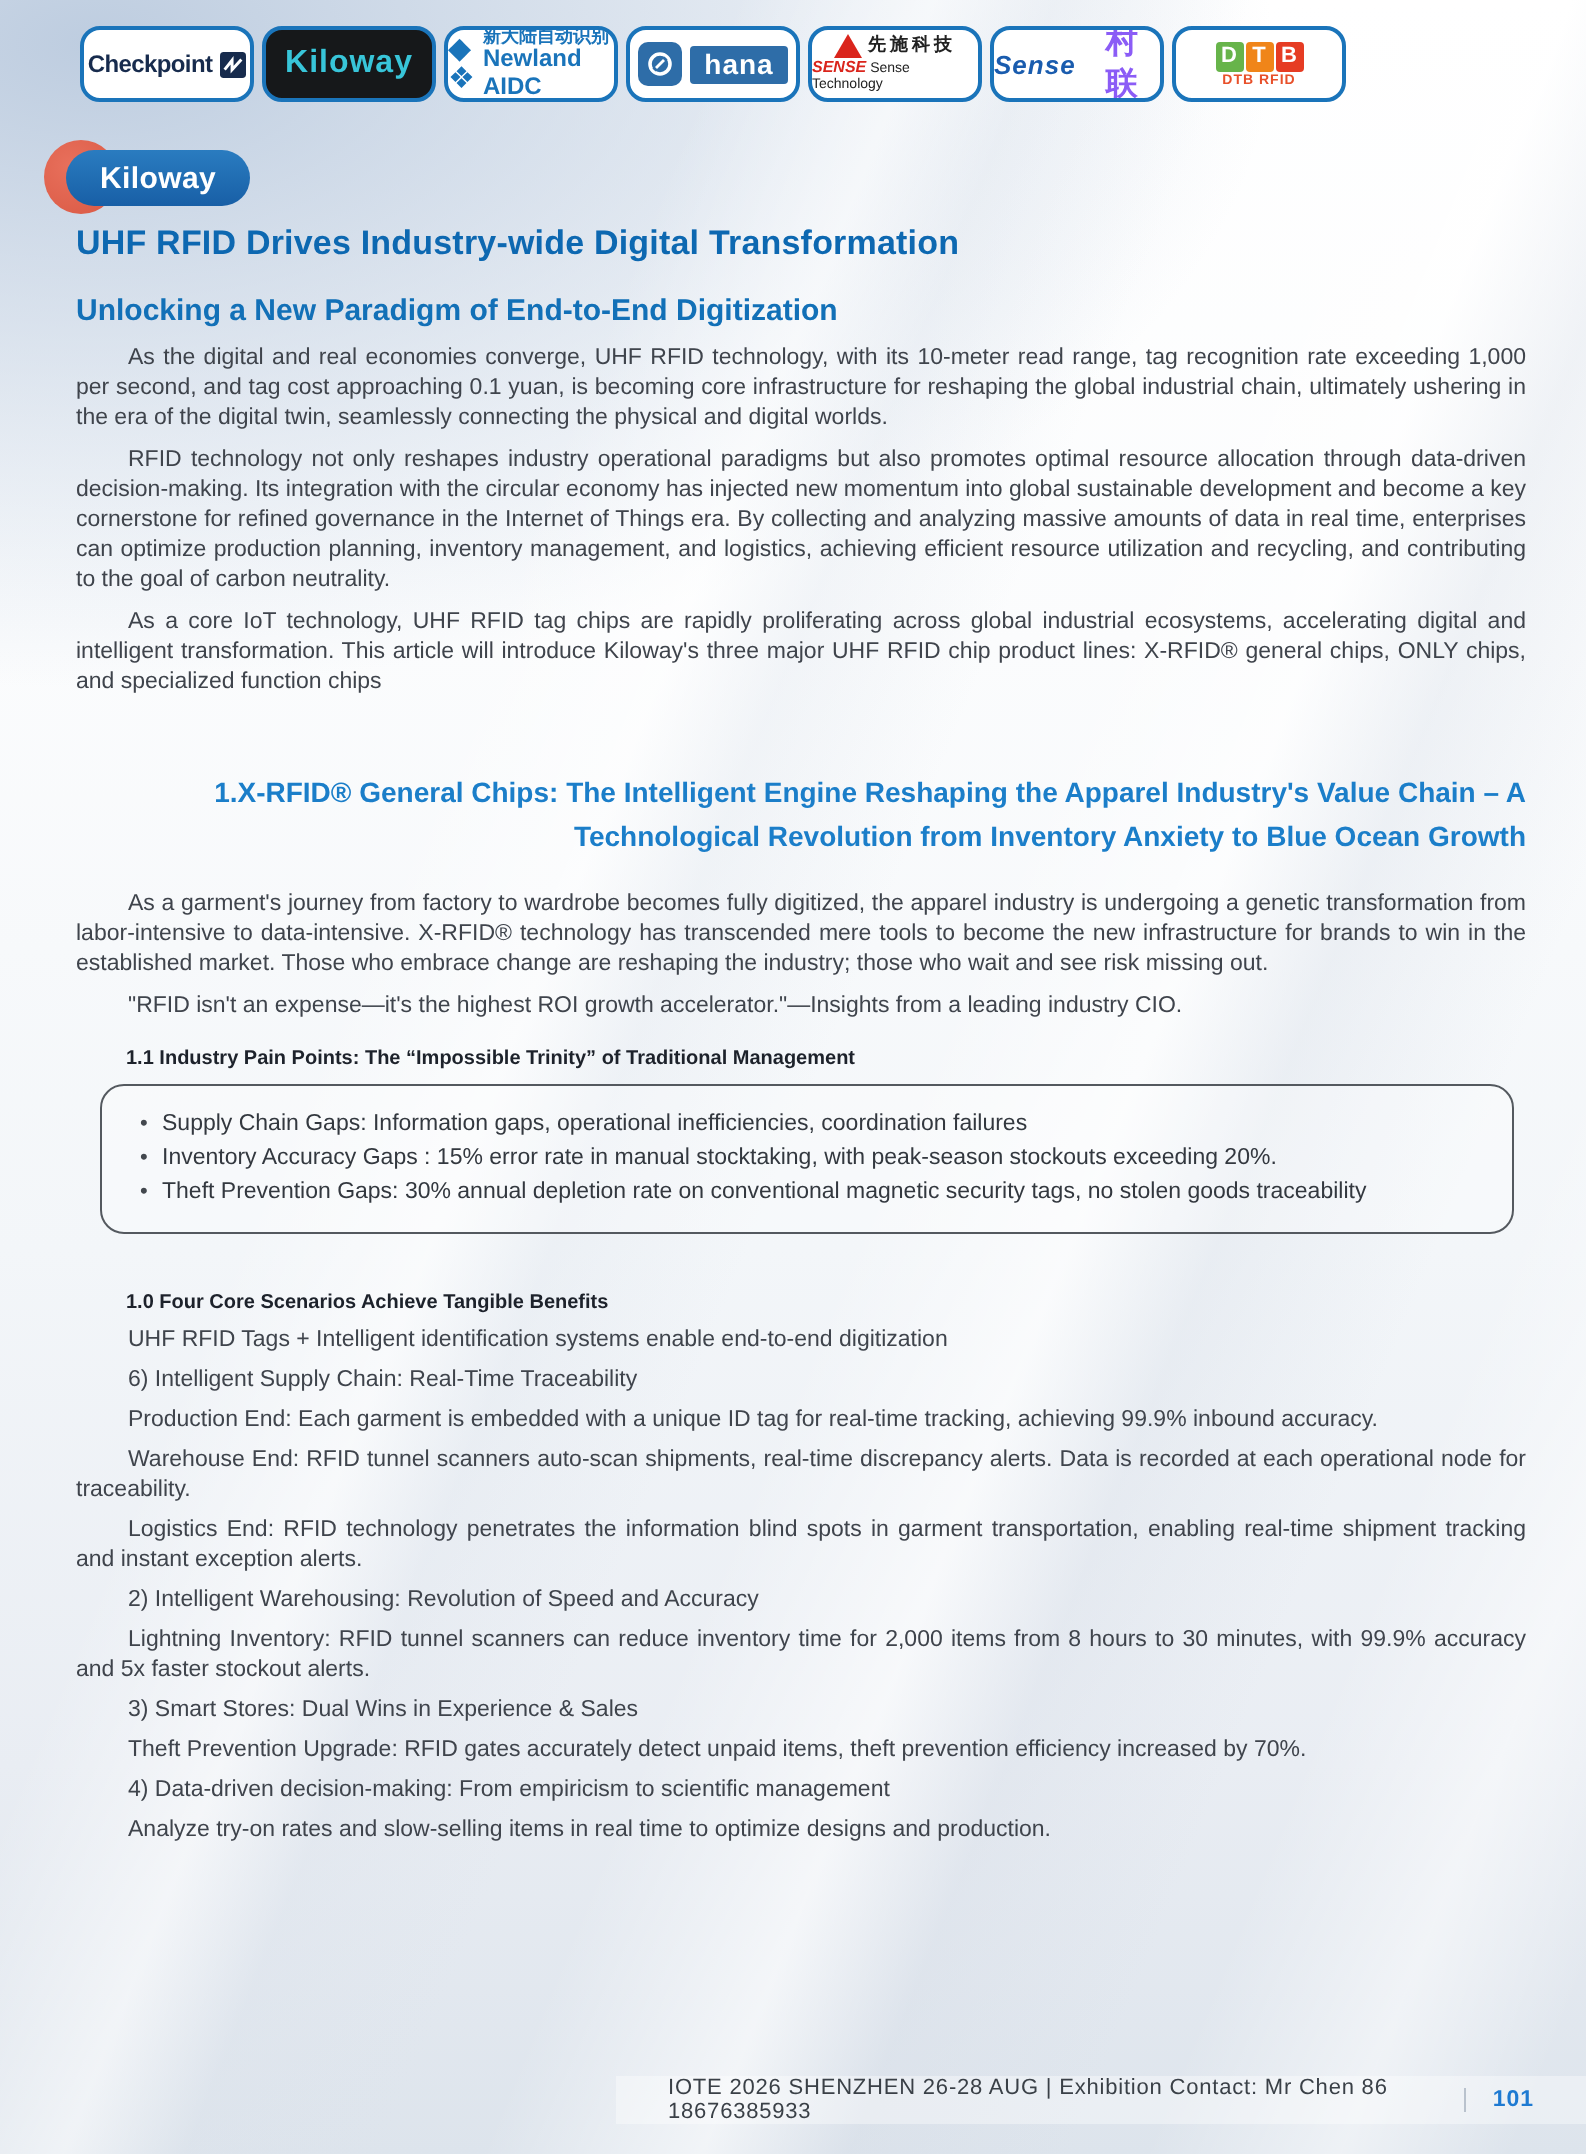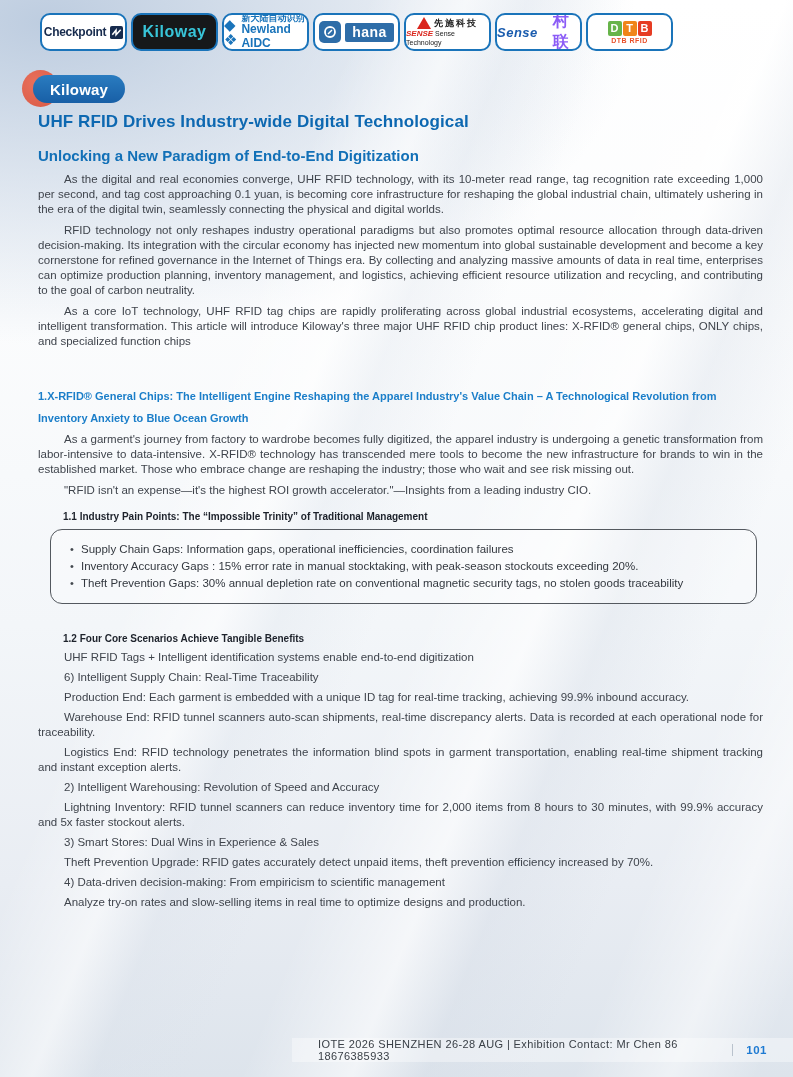--- a/index.html
+++ b/index.html
@@ -51,31 +51,31 @@
   .badge-circle{position:absolute;left:0;top:0;width:37px;height:37px;border-radius:50%;background:radial-gradient(circle at 35% 35%, #e8705c, #d95843);}
   .badge-pill{position:absolute;left:11px;top:5px;height:28px;padding:0 17px;border-radius:14px;
     background:linear-gradient(180deg,#2a7cc0,#185fa6);display:flex;align-items:center;justify-content:center;}
   .badge-pill span{color:#ffffff;font-weight:bold;font-size:15px;letter-spacing:0.2px;}
   
   .content{position:absolute;left:38px;right:30px;top:112px;}
   .doc-title{margin:0;font-size:17px;font-weight:bold;color:#0d68b1;letter-spacing:0.1px;}
   .intro-heading{margin:15px 0 0;font-size:15px;font-weight:bold;color:#1270b7;}
   p.body{margin:0 0 6px;font-size:11.5px;line-height:15px;color:#3f444c;text-align:justify;text-indent:26px;}
   .intro-heading + p.body{margin-top:8px;}
-  .chapter-heading{margin:36px 0 3px;font-size:11px;font-weight:bold;color:#1b7ec9;line-height:22px;}
+  .chapter-heading{margin:36px 0 16px;font-size:14px;font-weight:bold;color:#1b7ec9;line-height:22px;text-align:right;}
   .sub-heading{margin:13px 0 0;padding-left:25px;font-size:10px;font-weight:bold;color:#1d222b;}
   .pain-box{margin:7px 6px 0 12px;border:1.5px solid #54595f;border-radius:12px;background:rgba(255,255,255,0.30);padding:10px 16px;}
   .pain-box ul{margin:0;padding:0;list-style:none;}
   .pain-box li{position:relative;padding-left:14px;margin:2px 0;font-size:11.5px;line-height:15px;color:#33383f;}
   .pain-box li .dot{position:absolute;left:3px;top:0;font-size:11px;color:#43484e;}
   .sub-heading.second{margin-top:29px;}
   .scenario p.body{margin:0 0 5px;}
   .sub-heading + .scenario{margin-top:6px;}
   
-  .footer-strip{position:absolute;left:292px;right:0;top:1038px;height:24px;
+  .footer-strip{position:absolute;left:308px;right:0;top:1038px;height:24px;
     background:rgba(255,255,255,0.38);display:flex;align-items:center;padding-left:26px;}
   .footer-text{font-size:11px;color:#3a4047;letter-spacing:0.4px;font-weight:500;}
   .footer-divider{width:1px;height:12px;background:#b9c2cd;margin:0 13px 0 auto;}
   .page-number{font-size:11.5px;font-weight:bold;color:#1e7ad2;margin-right:26px;letter-spacing:0.5px;}
 </style>
 </head>
 <body>
 
 <div class="page">
   <div class="bg-streaks"></div>
@@ -137,41 +137,41 @@
   </div>
 
   <div class="brand-badge">
     <span class="badge-circle"></span>
     <span class="badge-pill">
       <span>Kiloway</span>
     </span>
   </div>
 
   <div class="content">
-    <h1 class="doc-title">UHF RFID Drives Industry-wide Digital Technological</h1>
+    <h1 class="doc-title">UHF RFID Drives Industry-wide Digital Transformation</h1>
 
     <h2 class="intro-heading">Unlocking a New Paradigm of End-to-End Digitization</h2>
     <p class="body">As the digital and real economies converge, UHF RFID technology, with its 10-meter read range, tag recognition rate exceeding 1,000 per second, and tag cost approaching 0.1 yuan, is becoming core infrastructure for reshaping the global industrial chain, ultimately ushering in the era of the digital twin, seamlessly connecting the physical and digital worlds.</p>
     <p class="body">RFID technology not only reshapes industry operational paradigms but also promotes optimal resource allocation through data-driven decision-making. Its integration with the circular economy has injected new momentum into global sustainable development and become a key cornerstone for refined governance in the Internet of Things era. By collecting and analyzing massive amounts of data in real time, enterprises can optimize production planning, inventory management, and logistics, achieving efficient resource utilization and recycling, and contributing to the goal of carbon neutrality.</p>
     <p class="body">As a core IoT technology, UHF RFID tag chips are rapidly proliferating across global industrial ecosystems, accelerating digital and intelligent transformation. This article will introduce Kiloway's three major UHF RFID chip product lines: X-RFID® general chips, ONLY chips, and specialized function chips</p>
 
     <h2 class="chapter-heading">1.X-RFID® General Chips: The Intelligent Engine Reshaping the Apparel Industry's Value Chain – A Technological Revolution from Inventory Anxiety to Blue Ocean Growth</h2>
     <p class="body">As a garment's journey from factory to wardrobe becomes fully digitized, the apparel industry is undergoing a genetic transformation from labor-intensive to data-intensive. X-RFID® technology has transcended mere tools to become the new infrastructure for brands to win in the established market. Those who embrace change are reshaping the industry; those who wait and see risk missing out.</p>
     <p class="body">"RFID isn't an expense—it's the highest ROI growth accelerator."—Insights from a leading industry CIO.</p>
 
     <h3 class="sub-heading">1.1 Industry Pain Points: The “Impossible Trinity” of Traditional Management</h3>
     <div class="pain-box">
       <ul>
         <li><span class="dot">•</span><span>Supply Chain Gaps: Information gaps, operational inefficiencies, coordination failures</span></li>
         <li><span class="dot">•</span><span>Inventory Accuracy Gaps : 15% error rate in manual stocktaking, with peak-season stockouts exceeding 20%.</span></li>
         <li><span class="dot">•</span><span>Theft Prevention Gaps: 30% annual depletion rate on conventional magnetic security tags, no stolen goods traceability</span></li>
       </ul>
     </div>
 
-    <h3 class="sub-heading second">1.2 Four Core Scenarios Achieve Tangible Benefits</h3>
+    <h3 class="sub-heading second">1.0 Four Core Scenarios Achieve Tangible Benefits</h3>
     <div class="scenario">
       <p class="body">UHF RFID Tags + Intelligent identification systems enable end-to-end digitization</p>
       <p class="body">6) Intelligent Supply Chain: Real-Time Traceability</p>
       <p class="body">Production End: Each garment is embedded with a unique ID tag for real-time tracking, achieving 99.9% inbound accuracy.</p>
       <p class="body">Warehouse End: RFID tunnel scanners auto-scan shipments, real-time discrepancy alerts. Data is recorded at each operational node for traceability.</p>
       <p class="body">Logistics End: RFID technology penetrates the information blind spots in garment transportation, enabling real-time shipment tracking and instant exception alerts.</p>
       <p class="body">2) Intelligent Warehousing: Revolution of Speed and Accuracy</p>
       <p class="body">Lightning Inventory: RFID tunnel scanners can reduce inventory time for 2,000 items from 8 hours to 30 minutes, with 99.9% accuracy and 5x faster stockout alerts.</p>
       <p class="body">3) Smart Stores: Dual Wins in Experience &amp; Sales</p>
       <p class="body">Theft Prevention Upgrade: RFID gates accurately detect unpaid items, theft prevention efficiency increased by 70%.</p>

